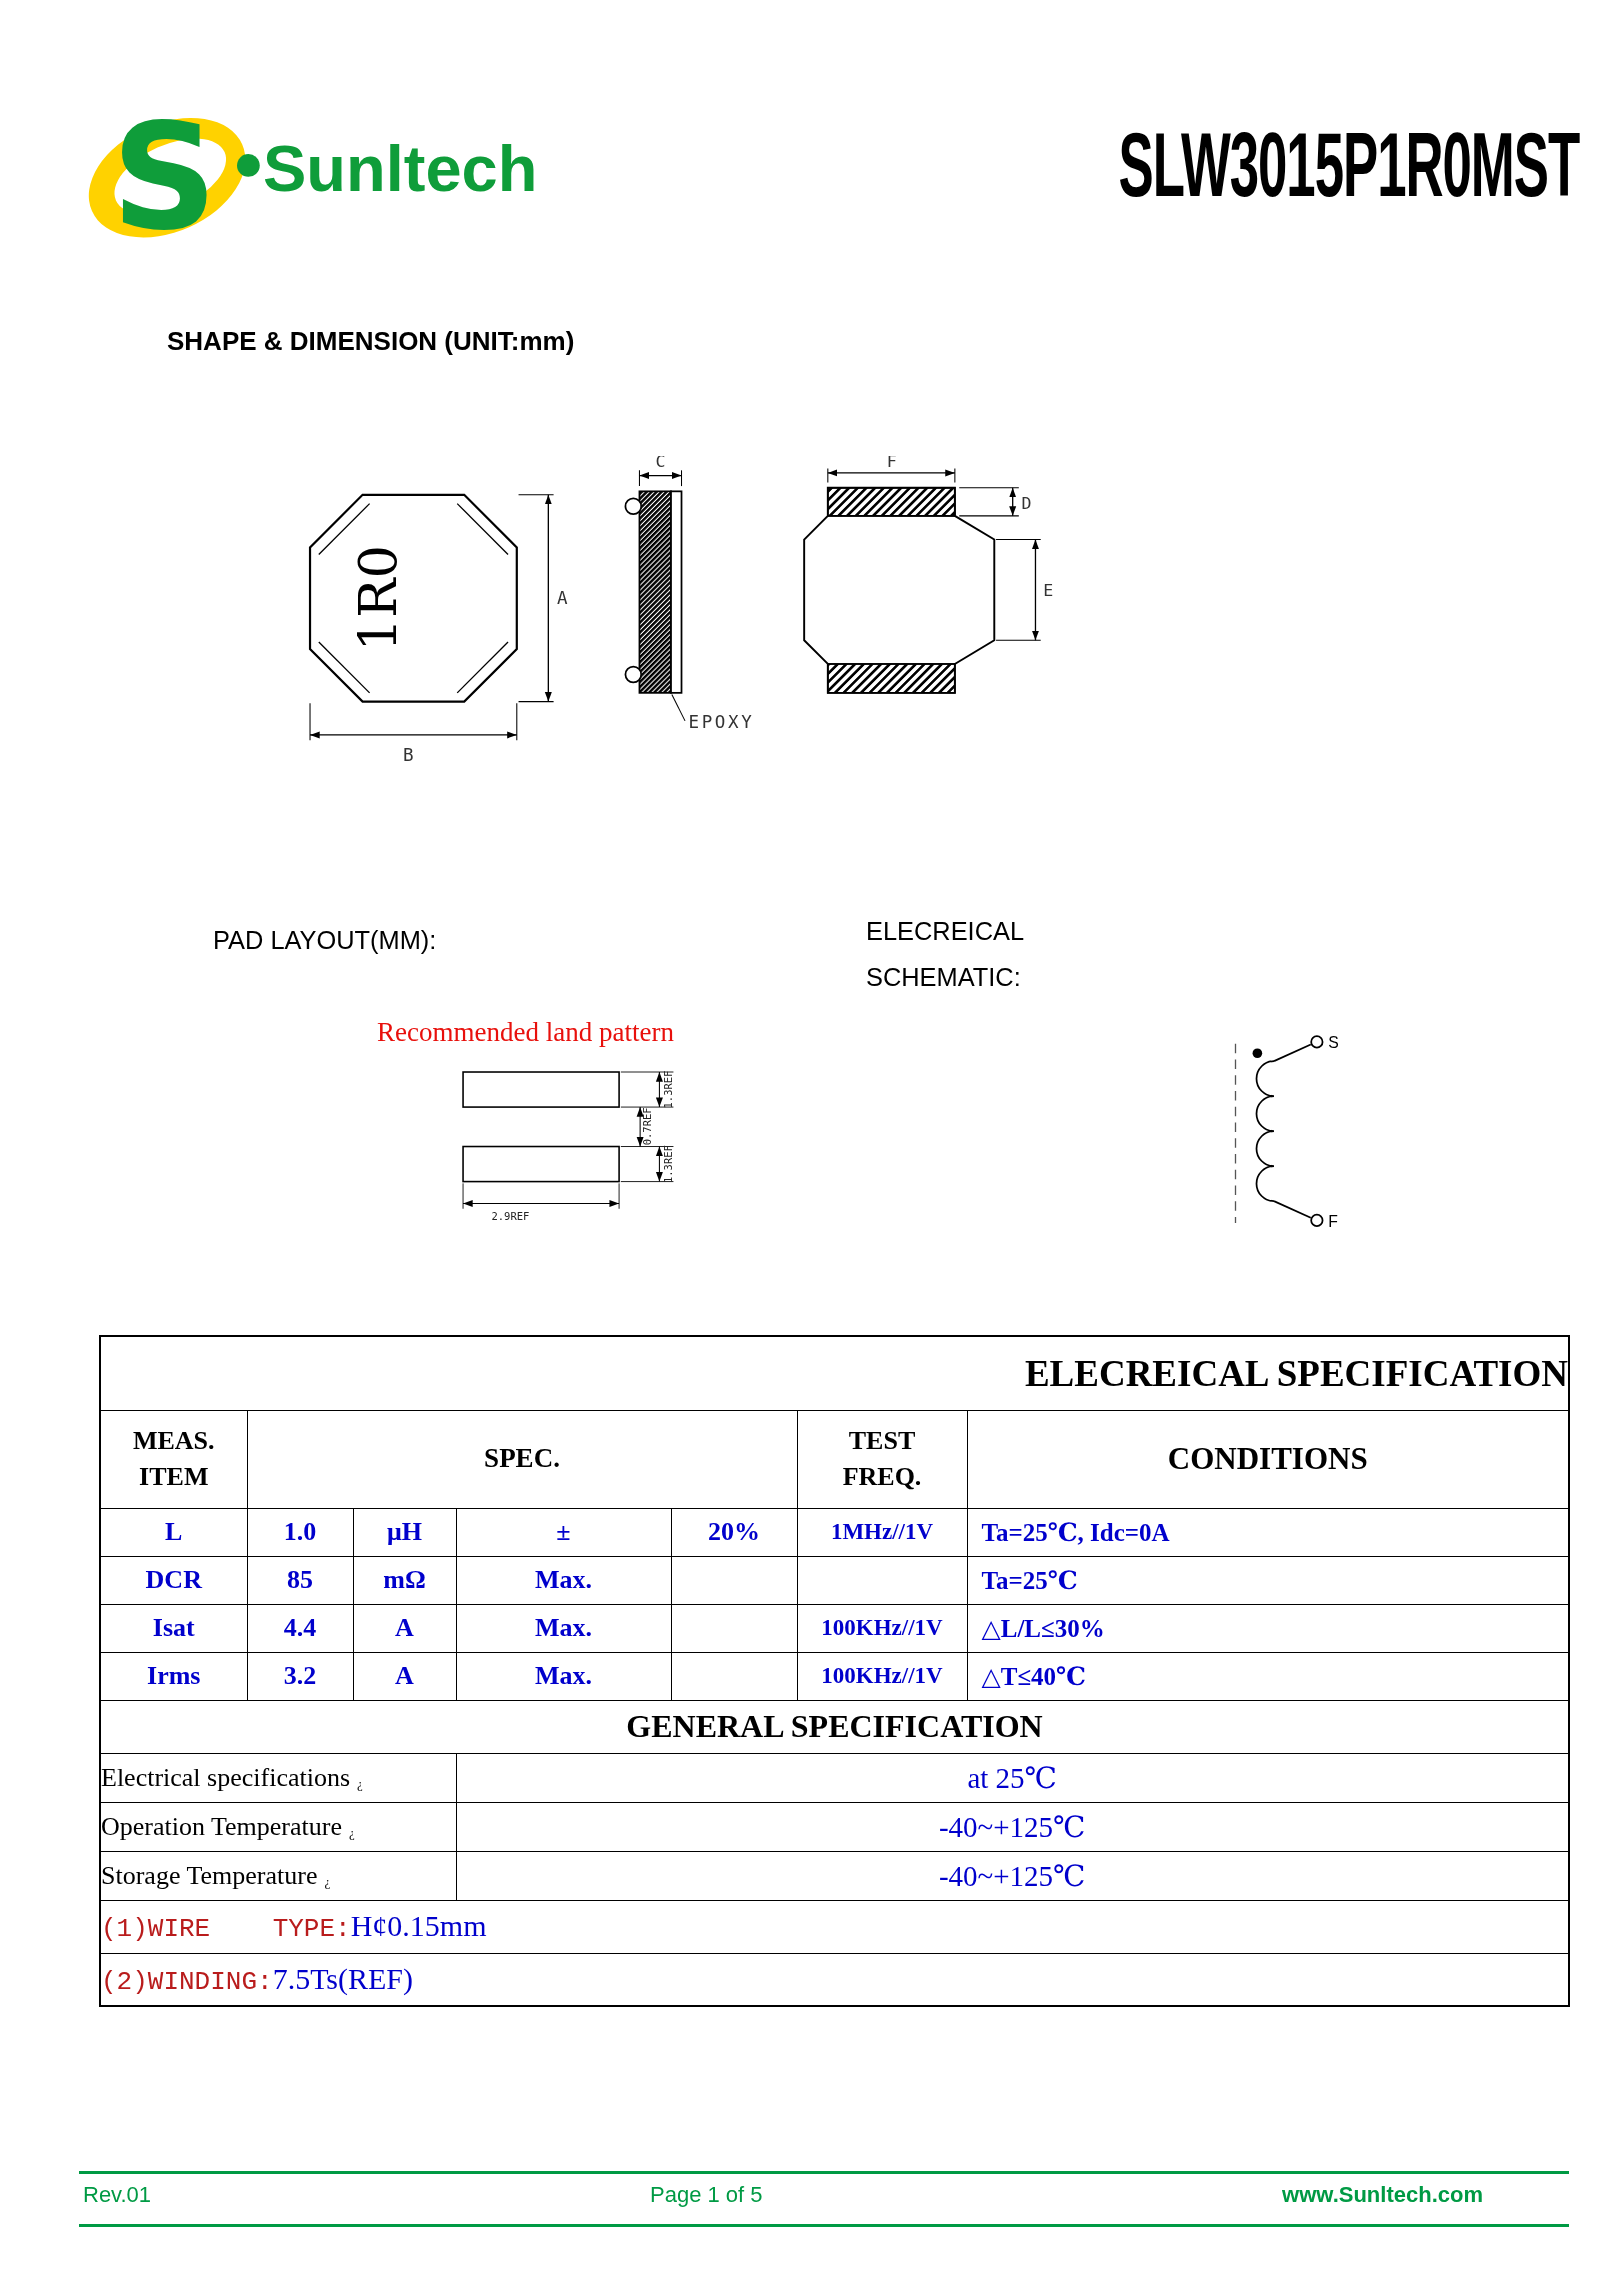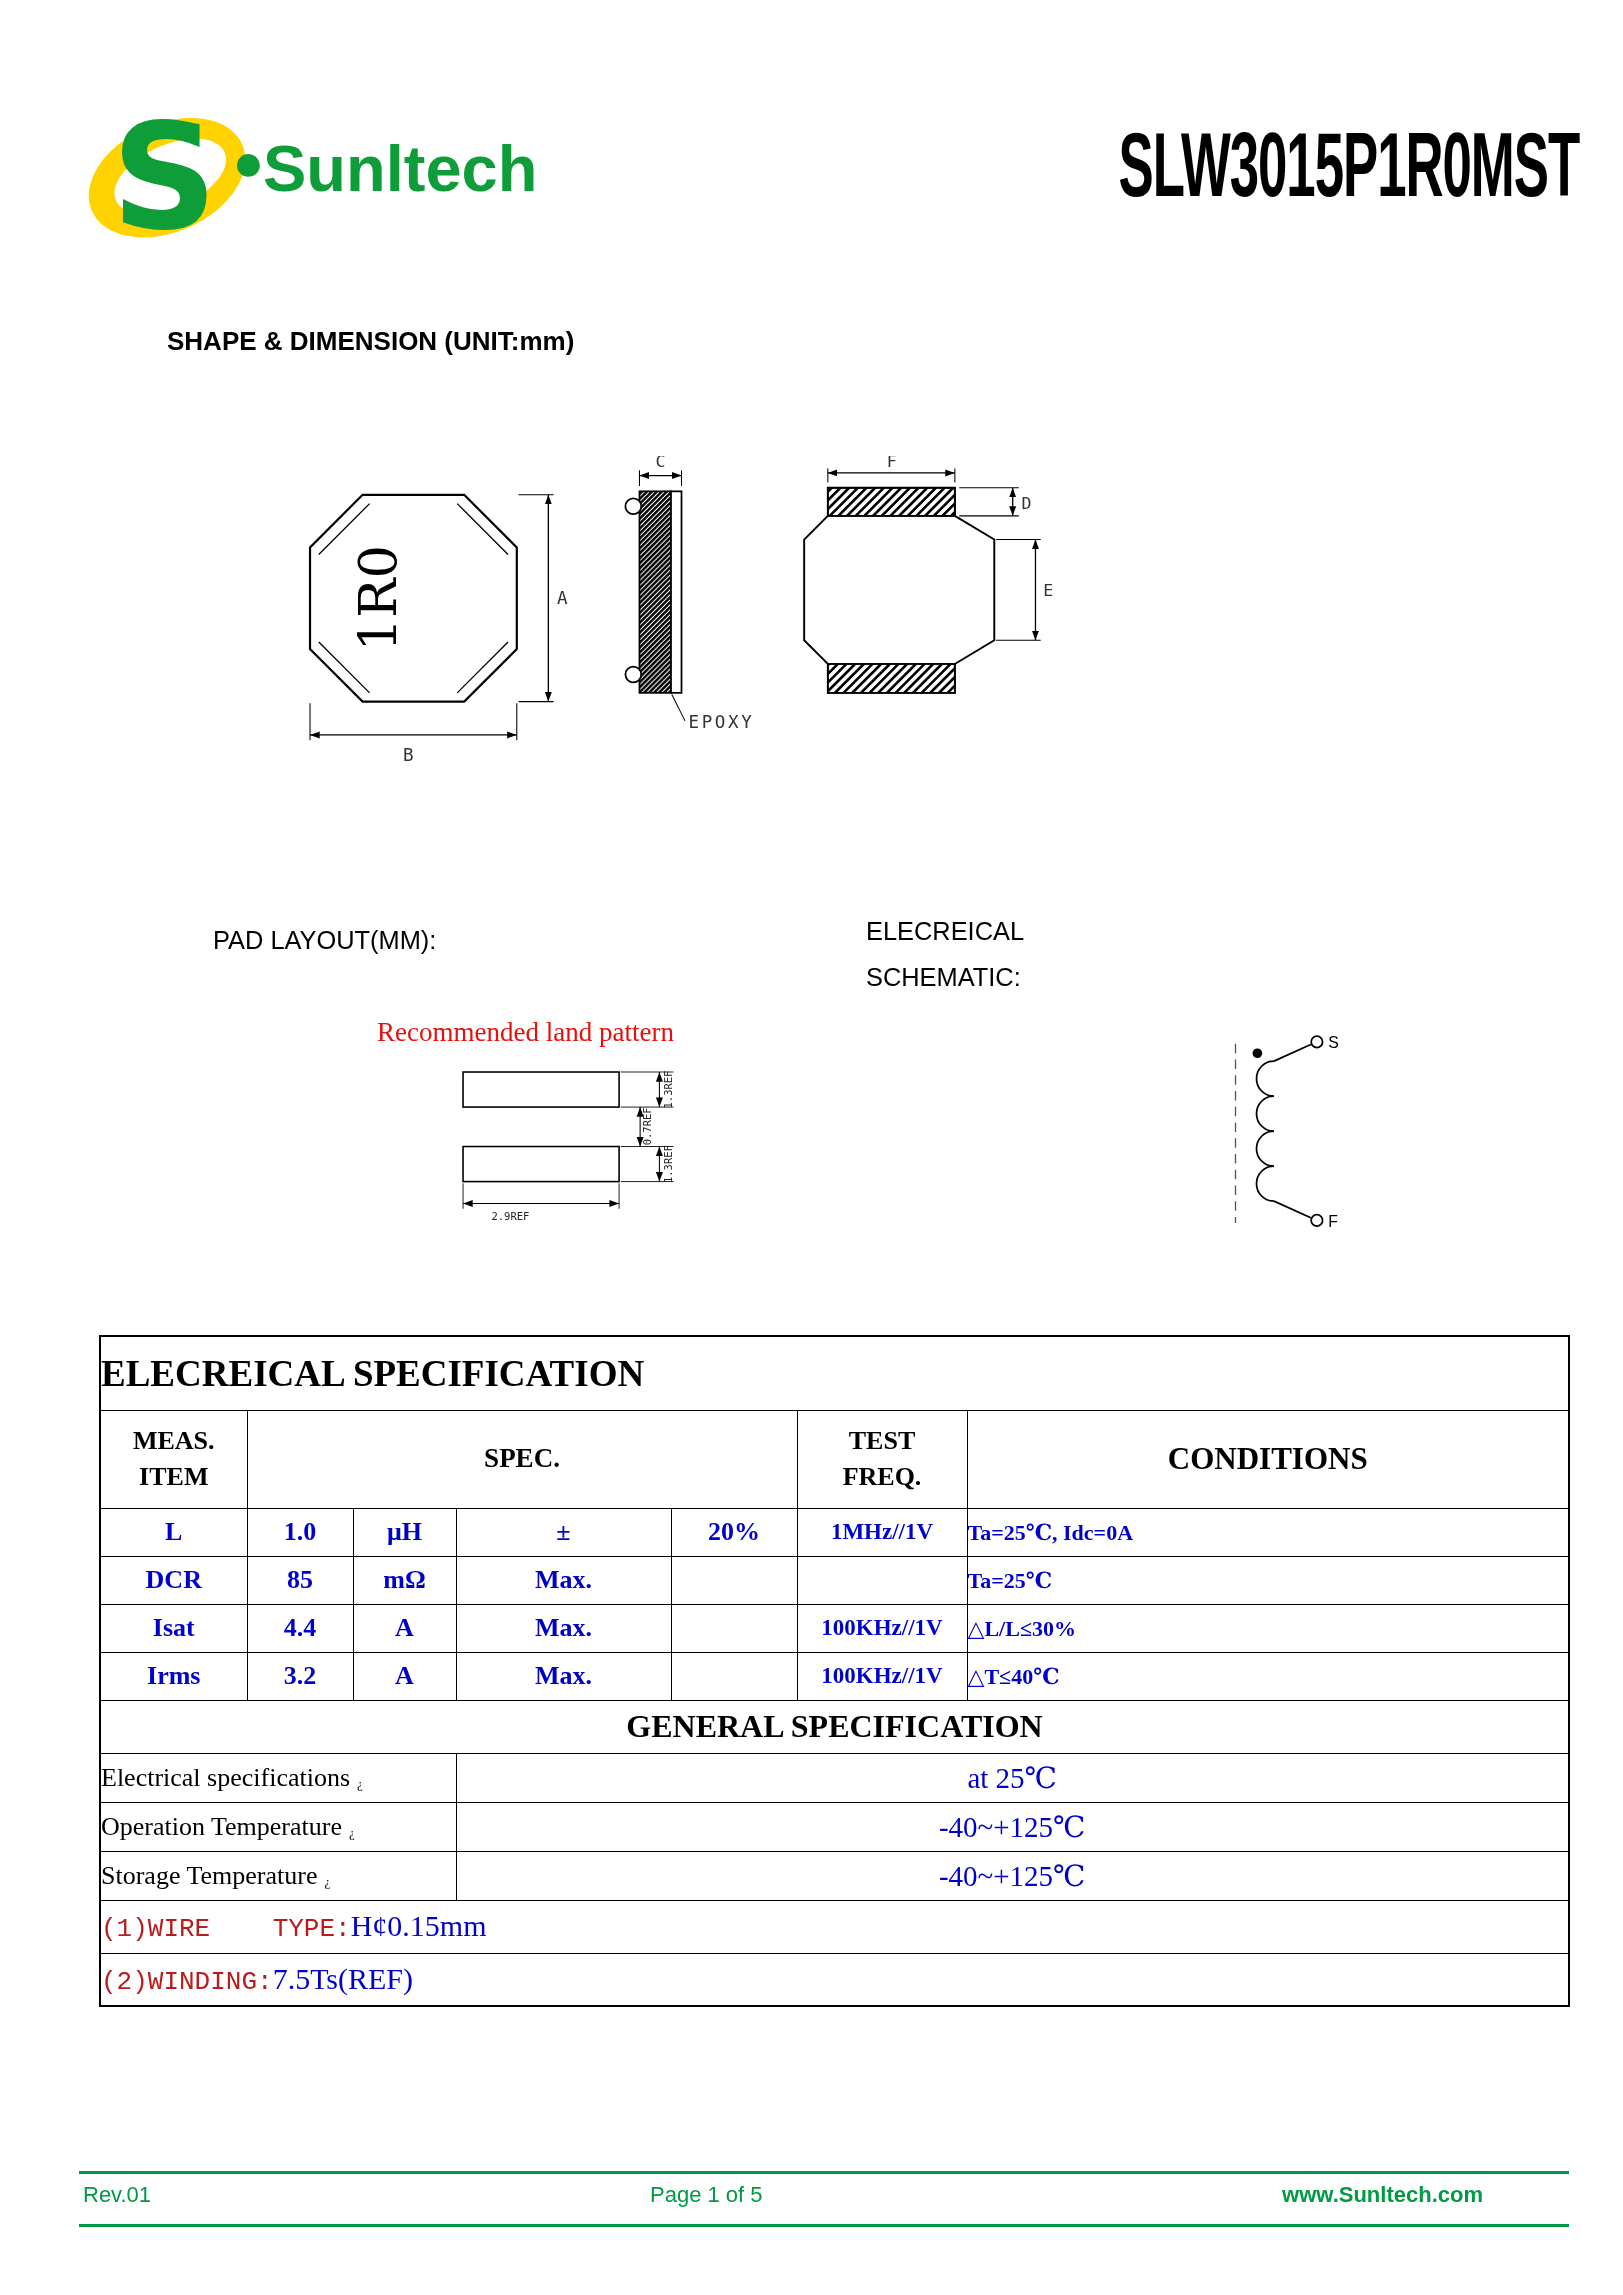--- a/index.html
+++ b/index.html
@@ -18,28 +18,28 @@
   .sub-label{position:absolute;font-size:25.4px;color:#000;}
   #padlayout-label{left:213px;top:926px;}
   #schem-label{left:835px;top:908px;line-height:46px;margin-left:31px;}
   .land-note{position:absolute;left:377px;top:1017px;font-size:27px;color:#e8100c;
              font-family:"Liberation Serif","DejaVu Serif",serif;}
 
   .spec-table{position:absolute;left:99px;top:1335px;width:1469px;border-collapse:collapse;
               table-layout:fixed;font-family:"Liberation Serif","DejaVu Serif",serif;
               border:2.6px solid #000;}
   .spec-table td{border:1.8px solid #000;padding:0;vertical-align:middle;}
-  .title-cell{height:74px;font-size:37px;font-weight:700;text-align:left;padding-left:14px;}
+  .title-cell{height:74px;font-size:37px;font-weight:700;text-align:right;padding-left:14px;}
   .head-row td{height:98px;}
   .head-cell{font-weight:700;text-align:center;font-size:26px;white-space:pre-line;line-height:1.4;}
   .head-spec{font-size:27px;}
   .head-conditions{font-size:31px;}
   .data-row td{height:48px;font-weight:700;font-size:26px;text-align:center;color:#0000cc;}
   .data-row td.freq{font-size:23px;}
-  .data-row td.cond{text-align:left;font-size:22px;}
+  .data-row td.cond{text-align:left;padding-left:14px;font-size:25px;}
   .gen-title-cell{height:53px;font-size:32px;font-weight:700;text-align:center;padding-left:14px;}
   .gen-row td{height:49px;}
   .gen-label{font-size:26px;text-align:left;padding-left:14px;color:#000;}
   .gen-label .mark{font-size:13px;margin-left:7px;position:relative;top:2.6px;}
   .gen-value{font-size:29px;text-align:center;padding-left:10.5px;color:#0000cc;}
   .wire-cell{height:53px;font-size:26px;text-align:left;padding-left:14px;}
   .wire-cell .lbl{white-space:pre;color:#b91c1c;font-family:Liberation Mono, monospace;}
   .wire-cell .val{color:#0000cc;font-size:30px;}
 
   .footer-line{position:absolute;left:79px;width:1490px;height:2.6px;background:#009a44;}

